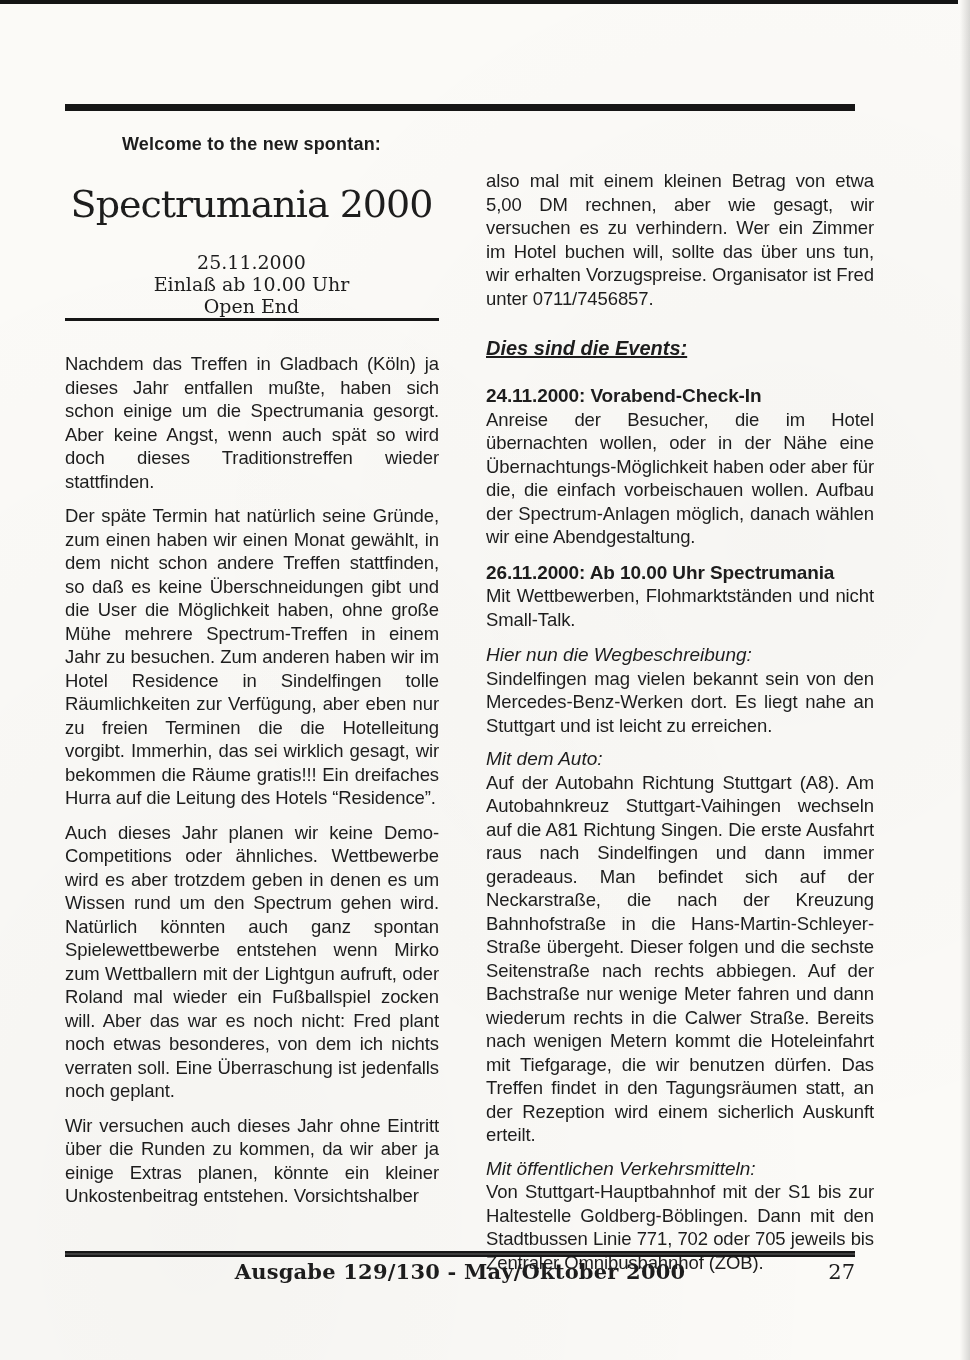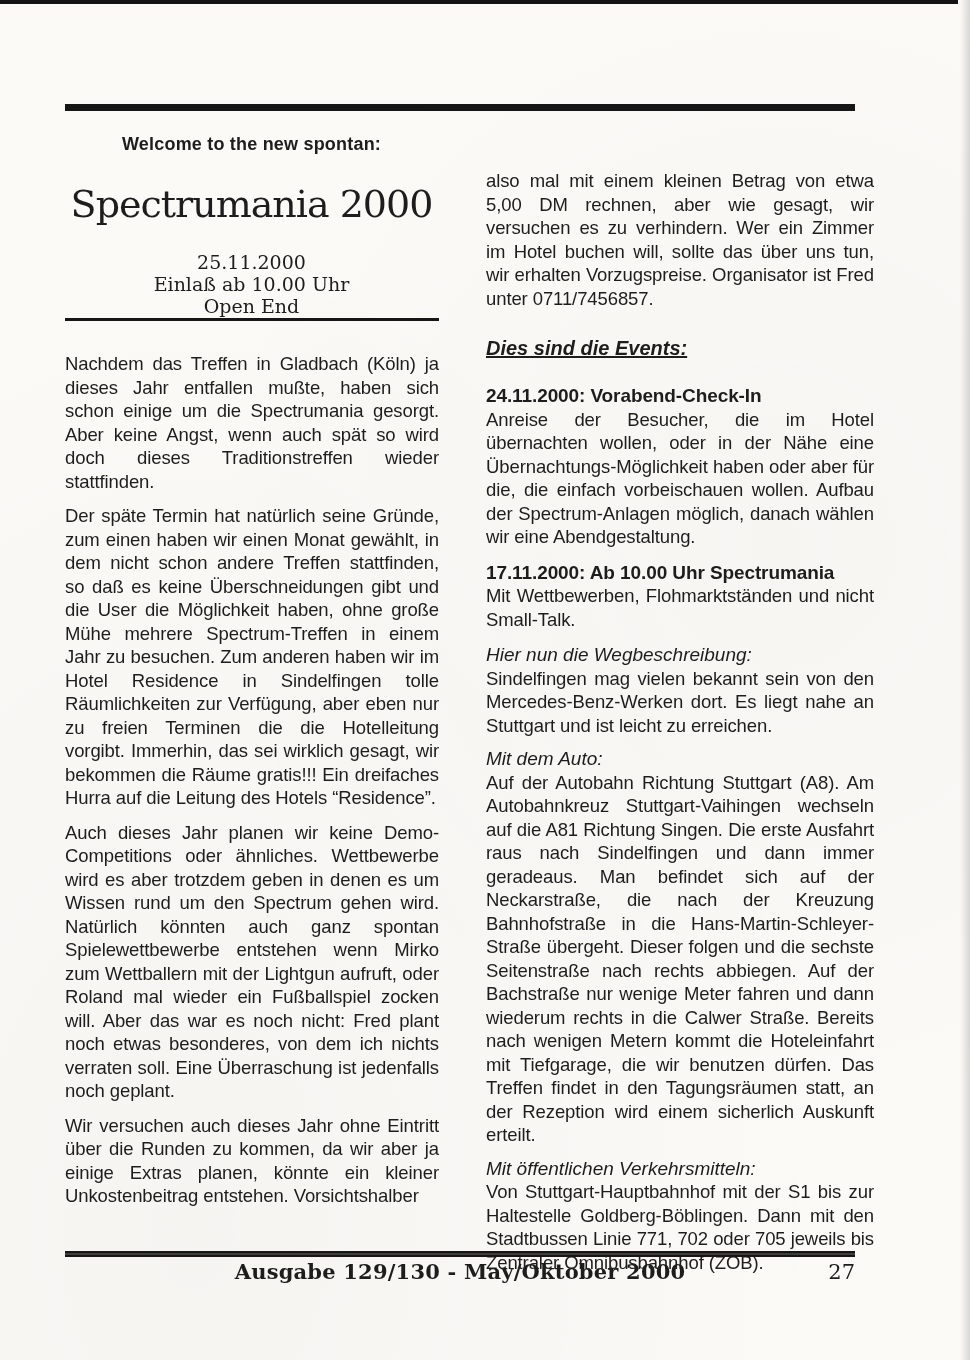--- a/index.html
+++ b/index.html
@@ -97,21 +97,21 @@
     <p class="body-text">also mal mit einem kleinen Betrag von etwa 5,00 DM rechnen, aber wie gesagt, wir versuchen es zu verhindern. Wer ein Zimmer im Hotel buchen will, sollte das über uns tun, wir erhalten Vorzugspreise. Organisator ist Fred unter 0711/7456857.</p>
 
     <h2 class="events-heading">Dies sind die Events:</h2>
 
     <div class="event">
       <h3 class="bold-head">24.11.2000: Vorabend-Check-In</h3>
       <p class="body-text">Anreise der Besucher, die im Hotel übernachten wollen, oder in der Nähe eine Übernachtungs-Möglichkeit haben oder aber für die, die einfach vorbeischauen wollen. Aufbau der Spectrum-Anlagen möglich, danach wählen wir eine Abendgestaltung.</p>
     </div>
 
     <div class="event">
-      <h3 class="bold-head">17.11.2000: Ab 10.00 Uhr Spectrumania</h3>
+      <h3 class="bold-head">26.11.2000: Ab 10.00 Uhr Spectrumania</h3>
       <p class="body-text">Mit Wettbewerben, Flohmarktständen und nicht Small-Talk.</p>
     </div>
 
     <div class="direction">
       <h3 class="italic-head">Hier nun die Wegbeschreibung:</h3>
       <p class="body-text">Sindelfingen mag vielen bekannt sein von den Mercedes-Benz-Werken dort. Es liegt nahe an Stuttgart und ist leicht zu erreichen.</p>
     </div>
 
     <div class="direction">
       <h3 class="italic-head">Mit dem Auto:</h3>

